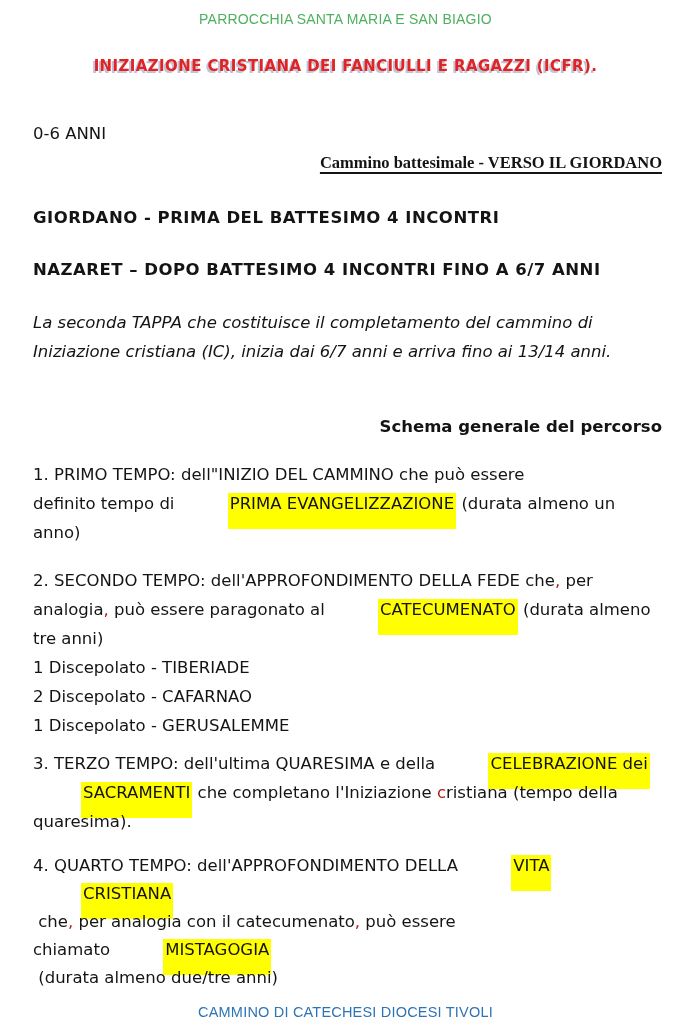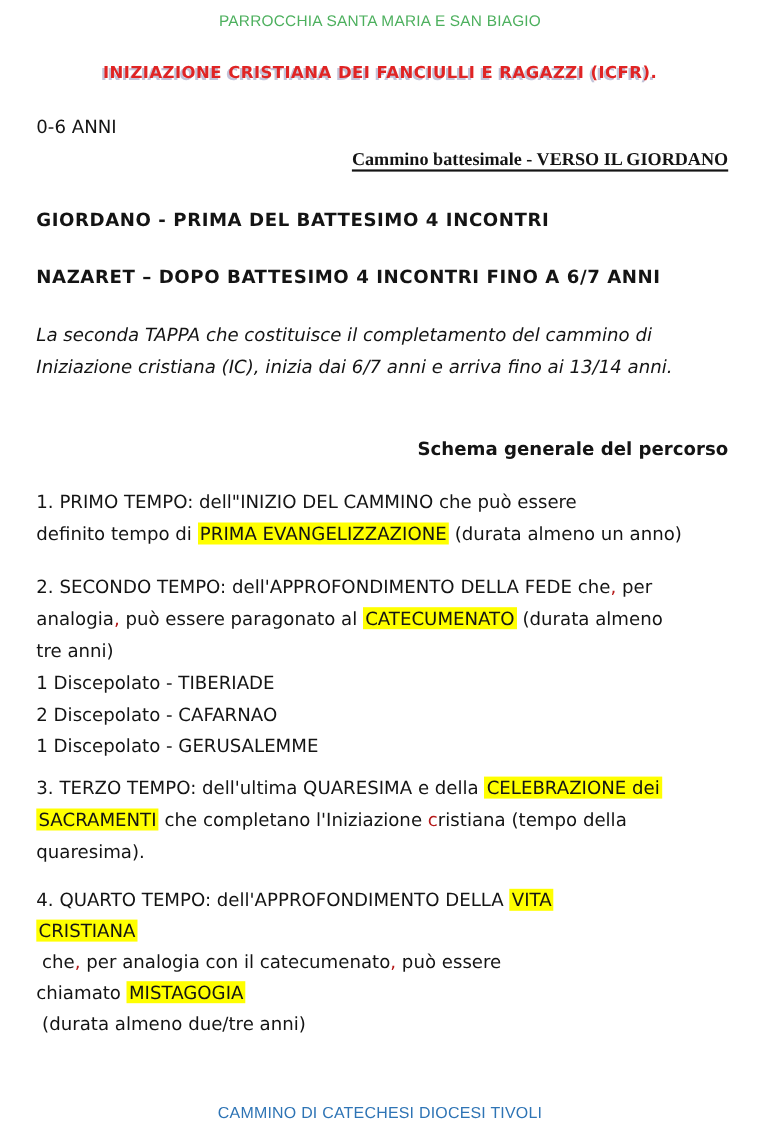--- a/index.html
+++ b/index.html
@@ -36,35 +36,35 @@
     color:var(--title-red);
     letter-spacing:0.4px;
     text-shadow:-2px 2px 0 #c3c3d8;
   }
   .content{
     padding:0 29px 0 33px;
     font-size:16.5px;
     line-height:29px;
   }
   p{margin:0;}
-  .age{margin-top:26px;}
+  .age{margin-top:44px;}
   .subtitle{margin-top:0;text-align:right;font-weight:bold;font-family:Liberation Serif, serif;}
   .u{text-decoration:underline;text-decoration-thickness:2px;text-underline-offset:4px;}
   .h-line{font-weight:bold;}
   .g-line{margin-top:26px;letter-spacing:0.5px;}
   .n-line{margin-top:23px;letter-spacing:0.5px;}
   .intro{margin-top:24px;font-style:italic;}
   .schema{margin-top:46px;text-align:right;font-weight:bold;}
   .para{margin-top:19px;}
   .m0{margin-top:0;}
   .p3m{margin-top:9px;}
   .p4m{margin-top:16px;line-height:28px;}
   .b{font-weight:normal;}
   .red{color:var(--accent-red);}
-  .hl{background:var(--highlight-yellow);padding:1px 2px 0;}
+  .hl{background:var(--highlight-yellow);padding:1px 2px 16px;margin-left:48px;}
   .doc-footer{
     position:absolute;
     left:0;right:0;bottom:3px;
     text-align:center;
     font-family:"Liberation Sans",sans-serif;
     font-size:14.5px;
     color:var(--footer-blue);
     letter-spacing:0.2px;
   }
 </style>

